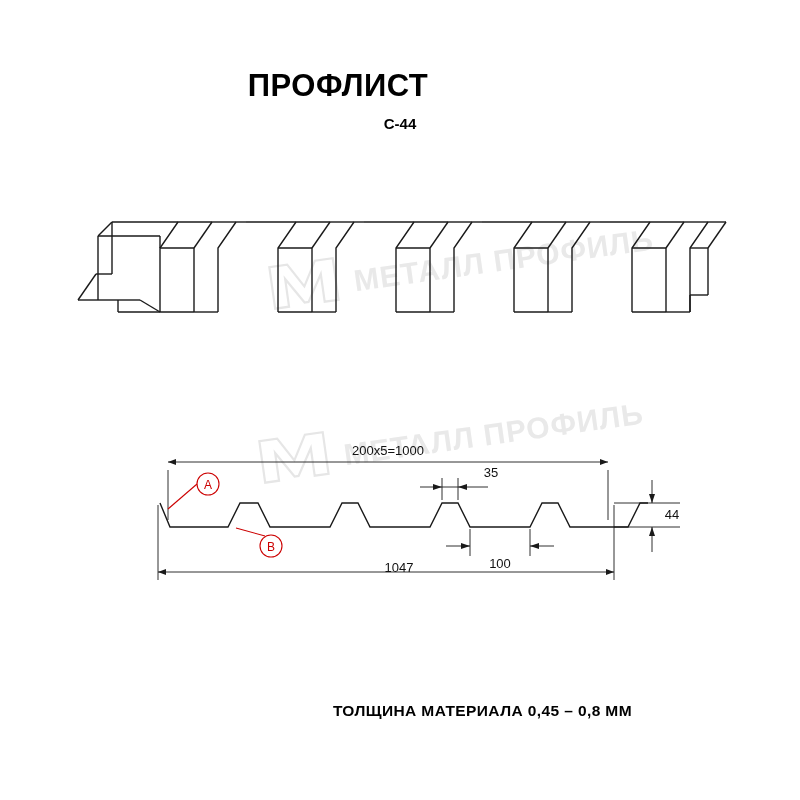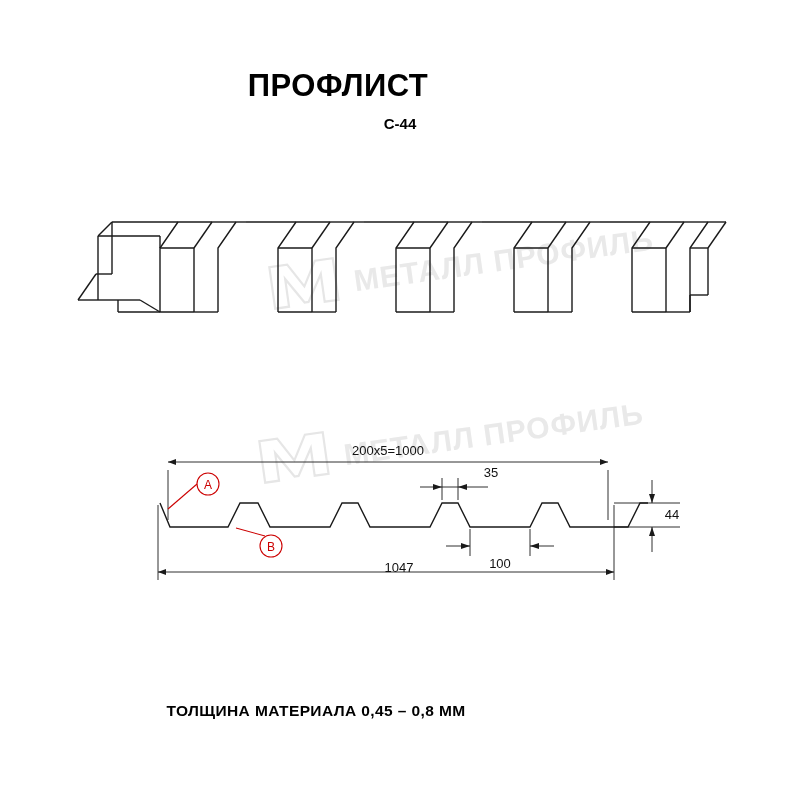--- a/index.html
+++ b/index.html
@@ -38,21 +38,21 @@
     width: 800px;
     text-align: center;
     font-size: 15px;
     font-weight: bold;
   }
   .footer {
     position: absolute;
     top: 702px;
     left: 0;
     width: 632px;
-    text-align: center;
+    text-align: right;
     font-size: 15.5px;
     font-weight: bold;
     letter-spacing: 0.4px;
   }
   svg.layer {
     position: absolute;
     left: 0;
     top: 0;
   }
   .wm {

